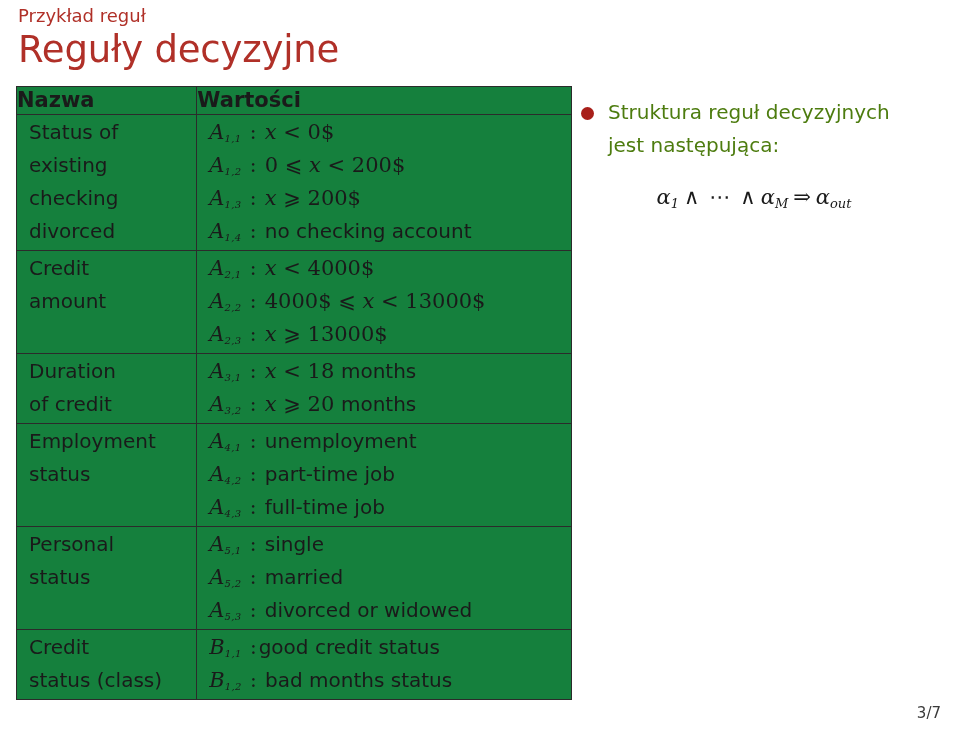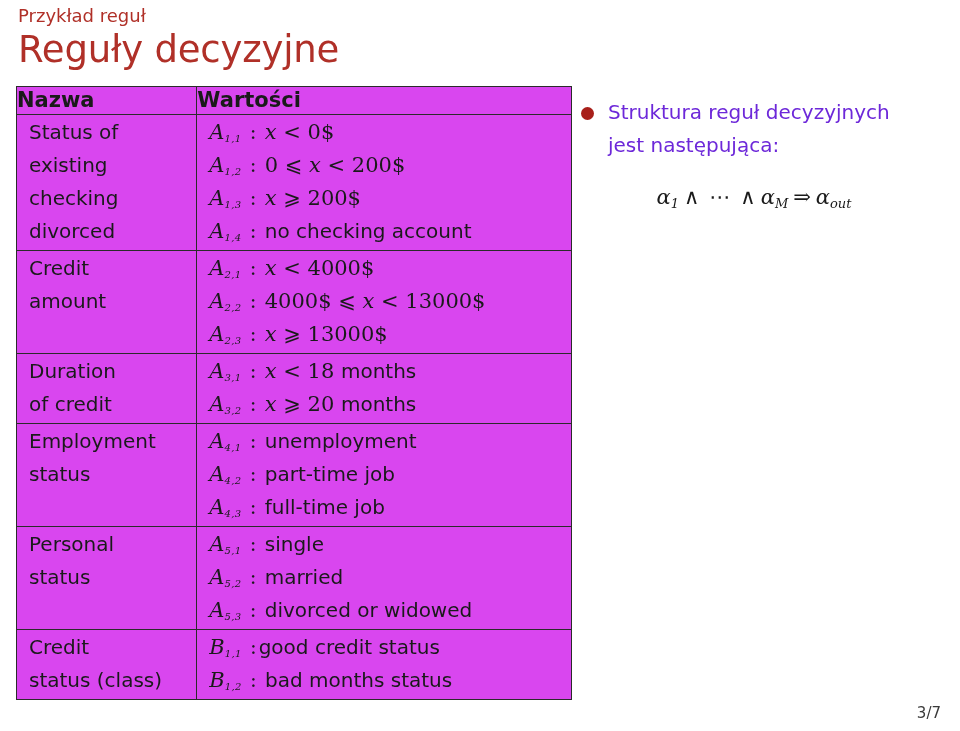--- a/index.html
+++ b/index.html
@@ -46,21 +46,21 @@
     left: 16px;
     top: 86px;
     width: 556px;
     border-collapse: collapse;
     table-layout: fixed;
   }
   #rules-table td, #rules-table th {
     border: 1px solid #2b2b2b;
     padding: 0;
     vertical-align: top;
-    background: #d946ef;
+    background: #15803d;
   }
   .col-name { width: 180px; }
   .col-val  { width: 374px; }
 
   .th-cell {
     font-weight: bold;
     font-size: 21px;
     line-height: 27px;
     padding: 1px 0 1px 12px;
     text-align: left;
@@ -126,21 +126,21 @@
     left: 3px;
     top: 11px;
     width: 13px;
     height: 13px;
     border-radius: 50%;
     background: #a81f1a;
   }
   #bullet-text {
     font-size: 20px;
     line-height: 33px;
-    color: #6d28d9;
+    color: #4d7c0f;
   }
   #formula {
     margin-top: 23px;
     text-align: center;
     padding-right: 18px;
     font-family: "DejaVu Serif", serif;
     font-size: 21px;
     white-space: nowrap;
   }
   #formula .gk {

